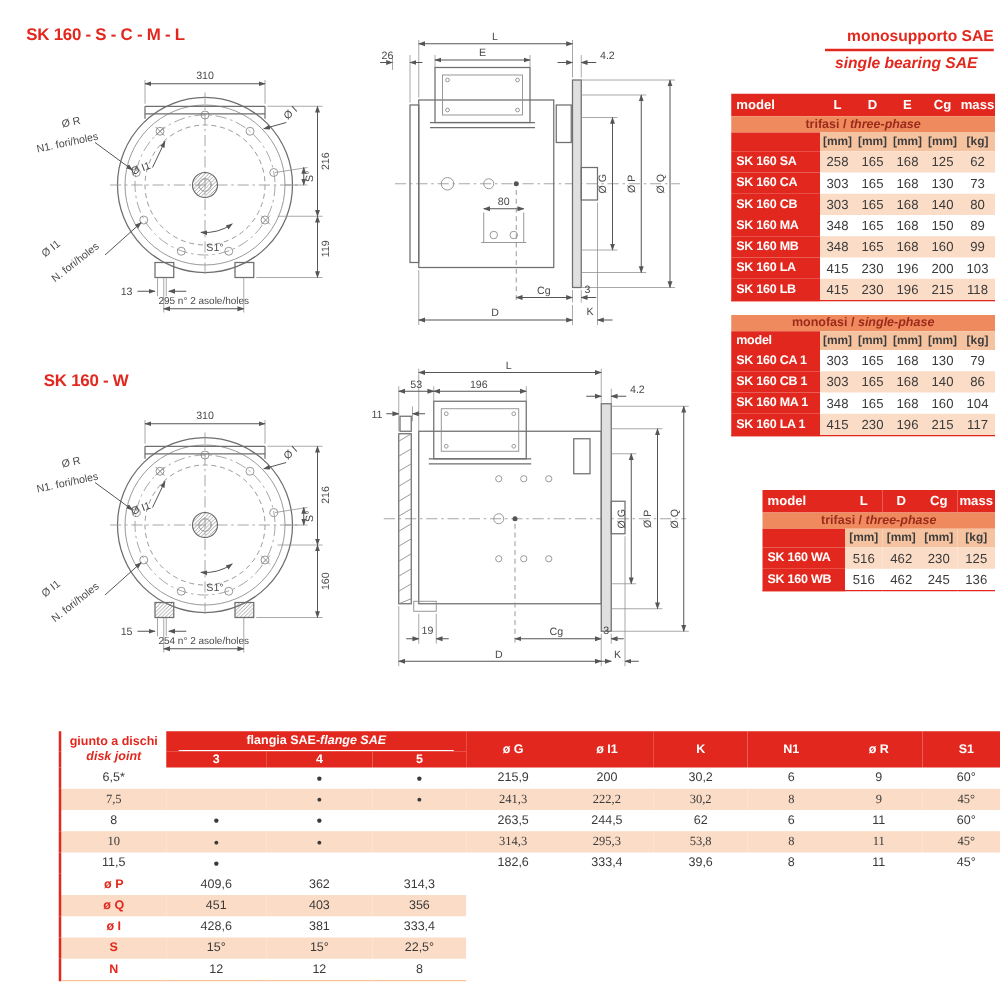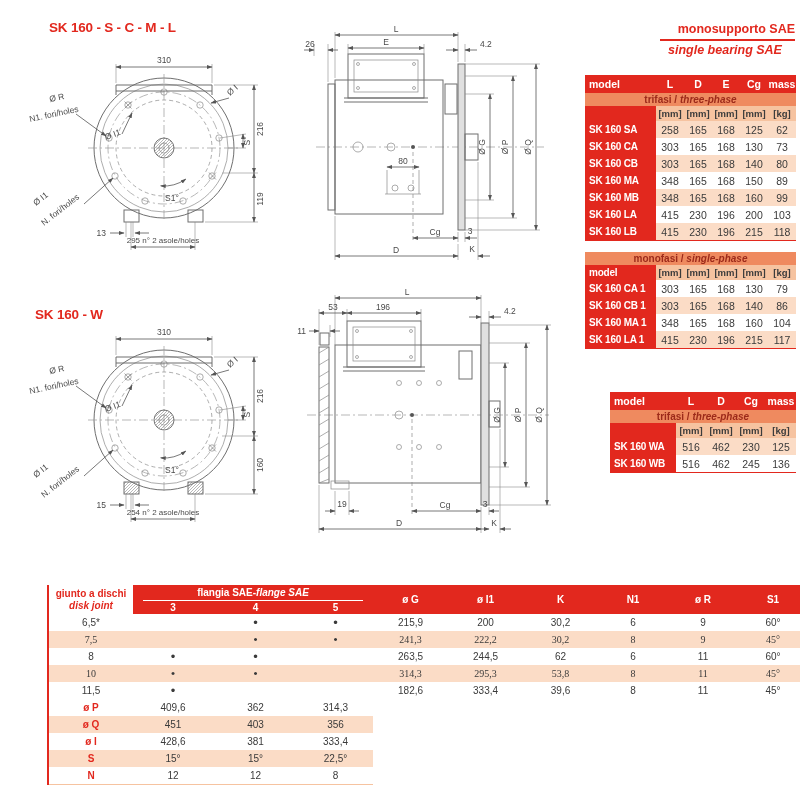--- a/index.html
+++ b/index.html
@@ -59,22 +59,22 @@
   .ext{stroke:#8c8c8c;stroke-width:.6;fill:none;}
   .fillg{fill:#e0e0e0;stroke:#6f6f6f;stroke-width:1;}
   svg text{font-family:"Liberation Sans",sans-serif;font-size:8.5px;fill:#4a4a4a;}
   svg text.sm{font-size:8px;}
 </style>
 </head>
 <body>
 
 <div id="page">
 
-  <div class="dtitle" style="left:49px;top:20px">SK 160 - S - C - M - L</div>
-  <div class="dtitle" style="left:35px;top:307px">SK 160 - W</div>
+  <div class="dtitle" style="left:21px;top:20px">SK 160 - S - C - M - L</div>
+  <div class="dtitle" style="left:35px;top:297px">SK 160 - W</div>
 
   <div id="hdrblock">
     <div class="l1">monosupporto SAE</div>
     <div class="rule"></div>
     <div class="l2">single  bearing SAE</div>
   </div>
 
   <svg class="draw" style="left:22px;top:44px" width="255" height="212" viewBox="0 0 255 212">
     <defs>
       <marker id="m1" viewBox="0 0 10 10" refX="9" refY="5" markerWidth="7" markerHeight="7" orient="auto-start-reverse">

